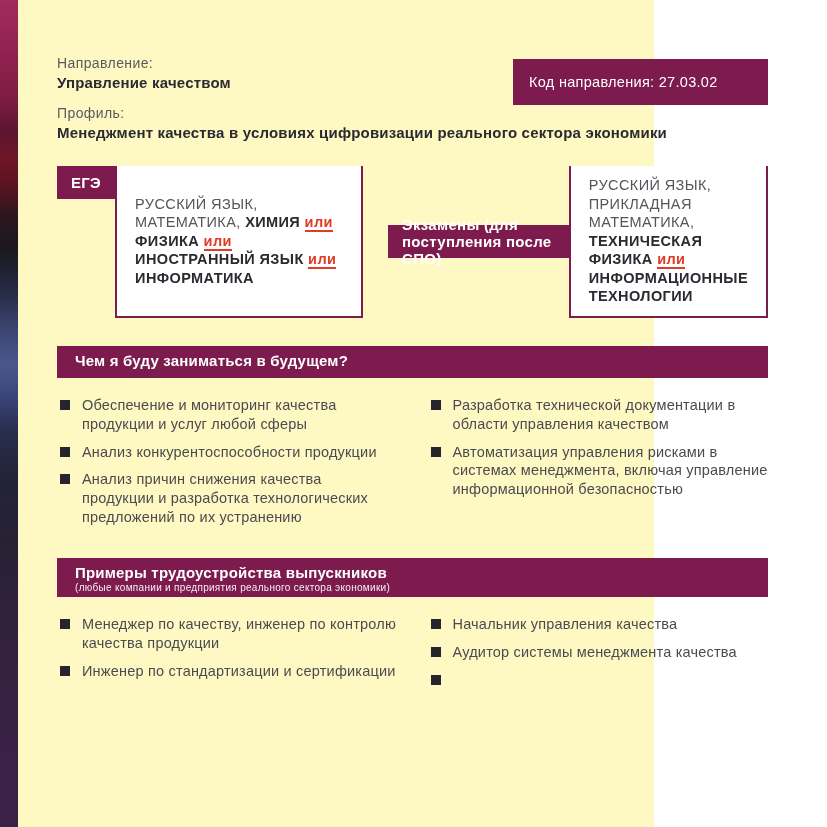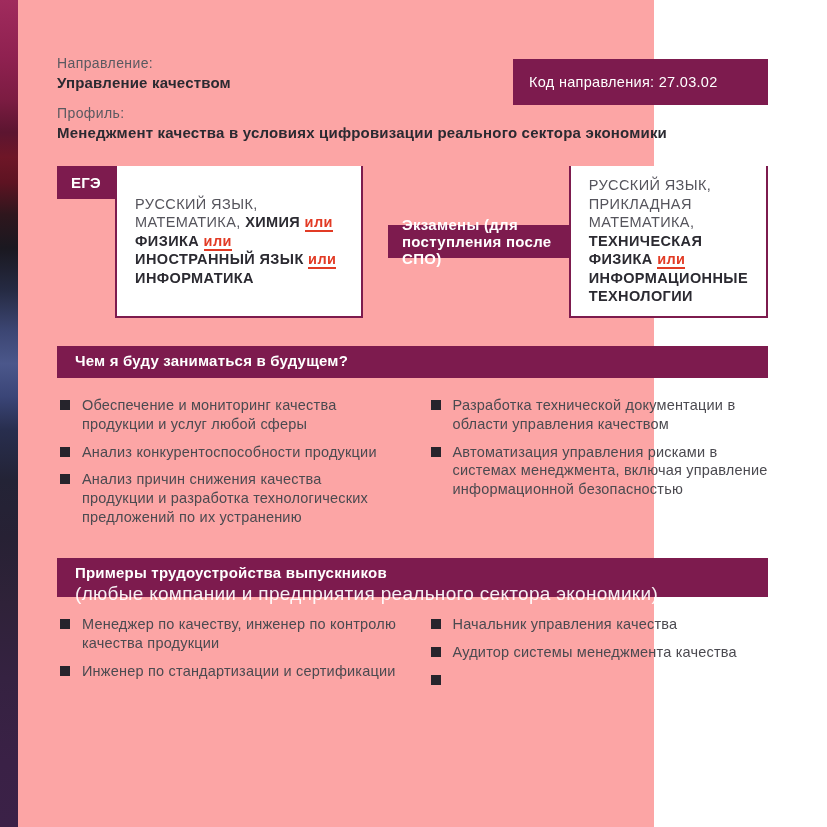--- a/index.html
+++ b/index.html
@@ -3,21 +3,21 @@
 <meta charset="utf-8">
 <style>
   html, body { margin: 0; padding: 0; }
   body {
     width: 827px; height: 827px;
     background: #ffffff;
     font-family: "Liberation Sans", "DejaVu Sans", sans-serif;
     color: #2b2a31;
     overflow: hidden;
   }
-  .page { position: relative; width: 654px; height: 827px; background: #fca5a5; }
+  .page { position: relative; width: 654px; height: 827px; background: #fef9c3; }
 
   
   .edge-strip {
     position: absolute; left: 0; top: 0; width: 18px; height: 827px;
     background: linear-gradient(180deg,
       #a02b5d 0%, #8f2150 7%, #7c1c42 12%, #5c1530 16%,
       #6e1627 19%, #5e1322 22%, #2e161d 26%, #1a1820 30%,
       #252a42 35%, #3c4673 40%, #4b578b 44%, #3a4577 48%,
       #282e4e 52%, #232336 58%, #272134 65%, #2f2239 73%,
       #352241 82%, #3a2146 92%, #3b2147 100%);
@@ -74,21 +74,21 @@
   }
 
   .section-bar {
     background: #7d1b4e; color: #ffffff; box-sizing: border-box;
     padding: 6px 18px; margin-top: 28px;
     display: flex; flex-direction: column; justify-content: flex-start;
   }
   .section-bar.single { height: 32px; }
   .section-bar.double { height: 39px; margin-top: 22px; }
   .bar-title { font-size: 15px; font-weight: 700; letter-spacing: 0.2px; line-height: 1.2; }
-  .bar-subtitle { font-size: 19px; font-weight: 400; letter-spacing: 0.3px; line-height: 1.25; color: rgba(255,255,255,0.93); }
+  .bar-subtitle { font-size: 10px; font-weight: 400; letter-spacing: 0.3px; line-height: 1.25; color: rgba(255,255,255,0.93); }
 
   .columns { display: grid; grid-template-columns: 1fr 1fr; column-gap: 30px; margin-top: 18px; }
   ul.bullets { list-style: none; margin: 0; padding: 0 0 0 3px; }
   ul.bullets li {
     display: flex; align-items: flex-start; margin-bottom: 9px;
     font-size: 14.5px; line-height: 1.3; color: #4b4a50; letter-spacing: 0.2px;
   }
   ul.bullets .sq {
     flex: none; width: 10px; height: 10px; background: #26242c;
     margin-top: 4px; margin-right: 12px;

